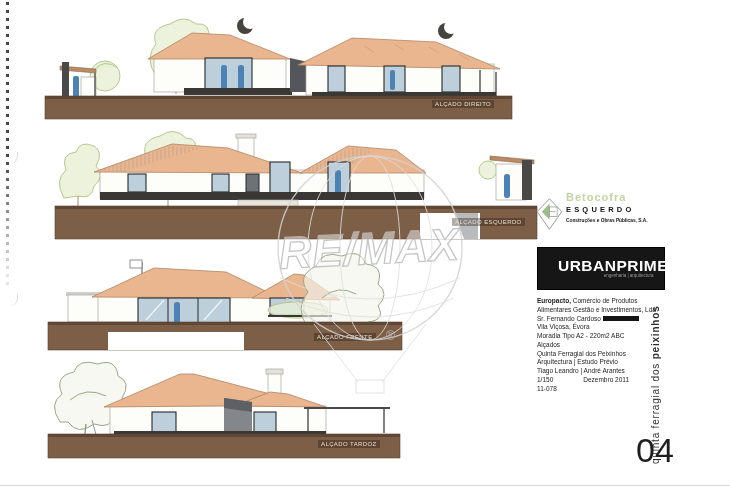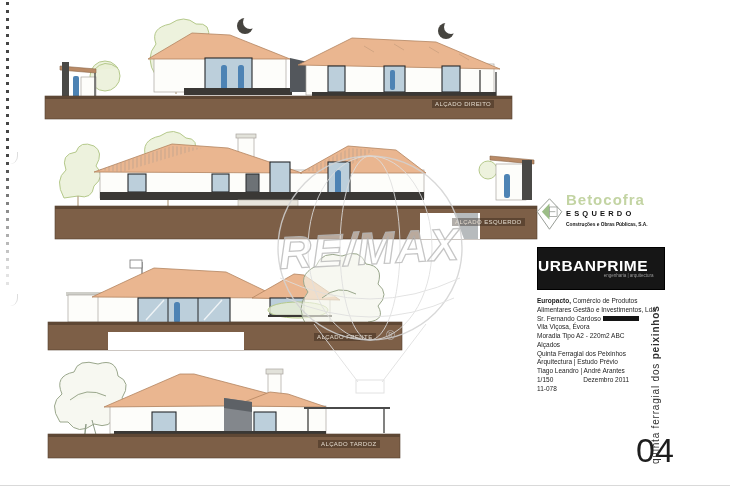--- a/index.html
+++ b/index.html
@@ -18,26 +18,26 @@
   .scan-arc{width:8px;height:12px;border-right:1px solid #ddd;border-radius:0 0 8px 0;}
   .edge-line{left:0;bottom:1px;width:100%;height:1px;background:#d9d9d9;}
   
   .gl{
     font-size:6px;letter-spacing:.4px;color:#e3dacd;background:rgba(35,22,12,.35);
     padding:1px 3px;white-space:nowrap;line-height:1;
   }
   
   .tb-beto{left:536px;top:186px;width:132px;height:58px;display:flex;align-items:flex-start;}
   .beto-text{margin-left:3px;margin-top:6px;}
-  .beto-name{font-size:15px;font-weight:bold;color:#c3d4a3;letter-spacing:1px;line-height:1;}
+  .beto-name{font-size:11px;font-weight:bold;color:#c3d4a3;letter-spacing:1px;line-height:1;}
   .beto-div{font-size:7.5px;font-weight:bold;color:#111;letter-spacing:3.2px;margin-top:3px;line-height:1;}
   .beto-tag{font-size:6px;font-weight:bold;color:#111;margin-top:4px;transform:scale(.8);transform-origin:left top;white-space:nowrap;line-height:1;}
   .tb-urban{
     left:537px;top:247px;width:128px;height:43px;background:#161616;border:1px solid #000;
-    display:flex;flex-direction:column;justify-content:center;align-items:flex-start;box-sizing:border-box;
+    display:flex;flex-direction:column;justify-content:center;align-items:center;box-sizing:border-box;padding-left:24px;
   }
   .urban-name{color:#fff;font-weight:bold;font-size:15.5px;letter-spacing:.5px;line-height:1;}
   .urban-tag{color:#9a9a9a;font-size:6px;transform:scale(.75);transform-origin:right top;align-self:flex-end;margin-right:10px;line-height:1;}
   .tb-info{left:537px;top:297px;width:122px;font-size:6.5px;line-height:1.35;color:#1c1c1c;}
   .tb-info p{margin:0;}
   .redact{display:inline-block;width:36px;height:5px;background:#141414;vertical-align:middle;margin-left:2px;}
   .mt8{margin-top:8px;} .mt12{margin-top:12px;} .mt14{margin-top:14px;}
   .row{display:flex;}
   .row .date{margin-left:30px;}
   .ref{margin-top:20px;}

